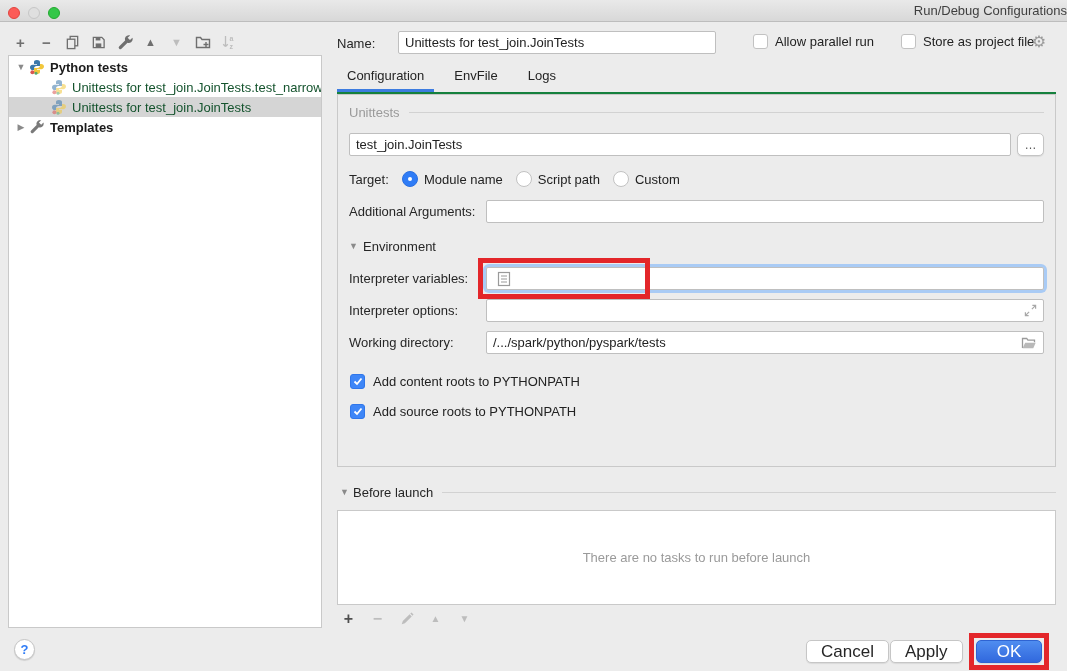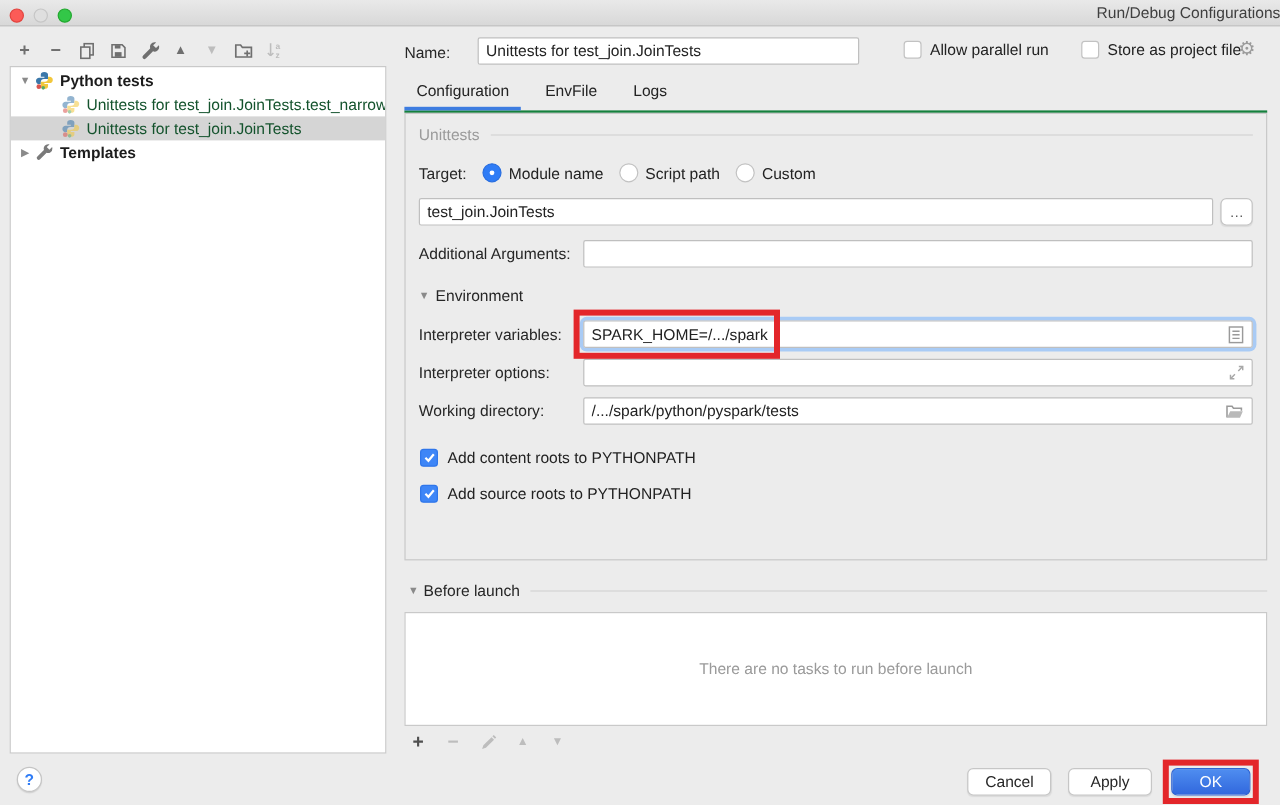--- a/index.html
+++ b/index.html
@@ -109,21 +109,21 @@
   .bl-hdr { position:absolute; left:337px; top:483px; width:719px; height:18px; display:flex; align-items:center; }
   .bl-box { position:absolute; left:337px; top:510px; width:719px; height:95px;
     background:#fff; border:1px solid #c9c9c9; display:flex; align-items:center; justify-content:center; }
   .bl-empty { color:#9a9a9a; }
   .bl-toolbar { position:absolute; left:340px; top:610px; display:flex; gap:12px; align-items:center; }
   .bl-toolbar .tbi { font-size:16px; }
   .bl-toolbar .tbi.dark { color:#4f4f4f; }
 
   
   .btn { height:23px; background:#fff; border:1px solid #c6c6c6; border-radius:5px;
-    font-family:inherit; font-size:13px; color:#262626; padding:0 14px; min-width:70px;
+    font-family:inherit; font-size:17px; color:#262626; padding:0 14px; min-width:70px;
     box-shadow:0 1px 1px rgba(0,0,0,.08); display:flex; align-items:center; justify-content:center; }
   .btn-cancel { position:absolute; left:806px; top:640px; }
   .btn-apply { position:absolute; left:890px; top:640px; }
   .ok-wrap { position:absolute; left:969px; top:633px; border:5px solid #e3262a; padding:2px; }
   .btn-ok { background:linear-gradient(#4f8df0,#3168dd); border:1px solid #2e63d2; color:#fff; min-width:66px; }
   svg { display:block; }
 </style>
 </head>
 <body>
 
@@ -240,61 +240,60 @@
   <span class="tab">Logs</span>
 </div>
 
 <div class="pane">
 
   <div class="group-hdr">
     <span class="g-label">Unittests</span>
     <span class="g-line"></span>
   </div>
 
+  <div class="row module-row">
+    <div class="field">
+      <span class="fval">test_join.JoinTests</span>
+    </div>
+    <span class="browse-btn">…</span>
+  </div>
+
   <div class="row target-row">
     <span class="t-label">Target:</span>
     <span class="radio-item">
       <span class="rdot sel"></span>
       <span>Module name</span>
     </span>
     <span class="radio-item">
       <span class="rdot"></span>
       <span>Script path</span>
     </span>
     <span class="radio-item">
       <span class="rdot"></span>
       <span>Custom</span>
     </span>
   </div>
 
-  <div class="row module-row">
-    <div class="field">
-      <span class="fval">test_join.JoinTests</span>
-    </div>
-    <span class="browse-btn">…</span>
-  </div>
-
   <div class="row args-row">
     <span class="flabel">Additional Arguments:</span>
     <div class="field">
       <span class="fval"></span>
     </div>
   </div>
 
   <div class="env-hdr">
     <span class="g-arrow" style="font-size:9px;color:#8a8a8a;width:14px;">▼</span>
     <span class="g-label" style="color:#262626;">Environment</span>
     <span class="g-line"></span>
   </div>
 
   <div class="row env-row">
     <span class="flabel">Interpreter variables:</span>
     <div class="env-wrap">
       <div class="field env-field">
-        <span class="fval">SPARK_HOME=/.../spark</span>
         <span class="ficon">
             <svg width="14" height="16" viewBox="0 0 14 16">
               <rect x="1.5" y="1.5" width="11" height="13" fill="#fff" stroke="#9a9a9a" stroke-width="1.2"></rect>
               <path d="M4 5h6M4 8h6M4 11h6" stroke="#9a9a9a" stroke-width="1.2"></path>
             </svg>
           </span>
       </div>
       <div class="red-box"></div>
     </div>
   </div>

